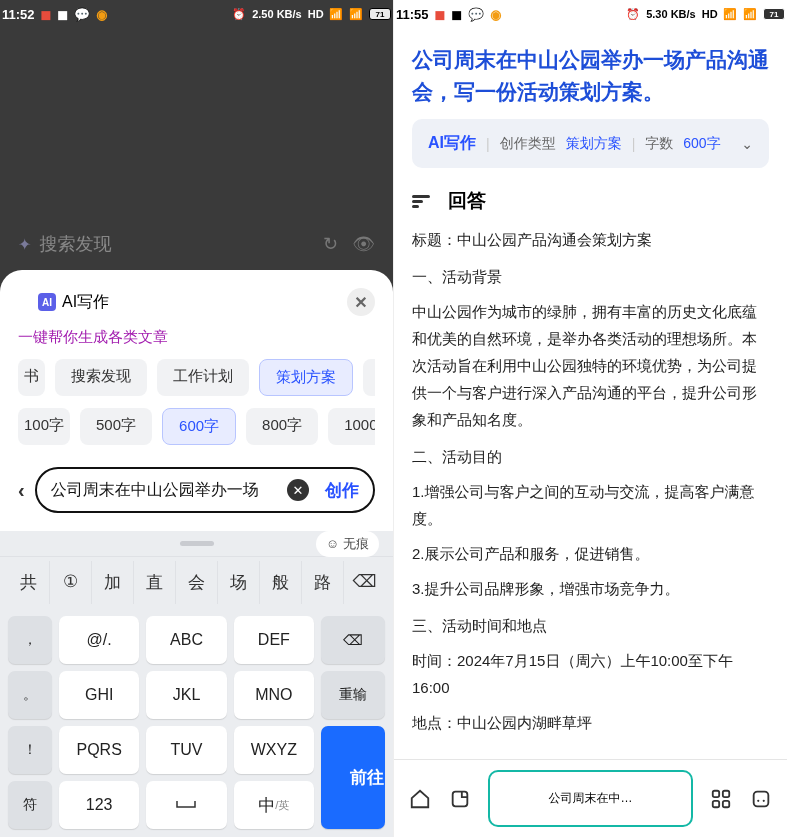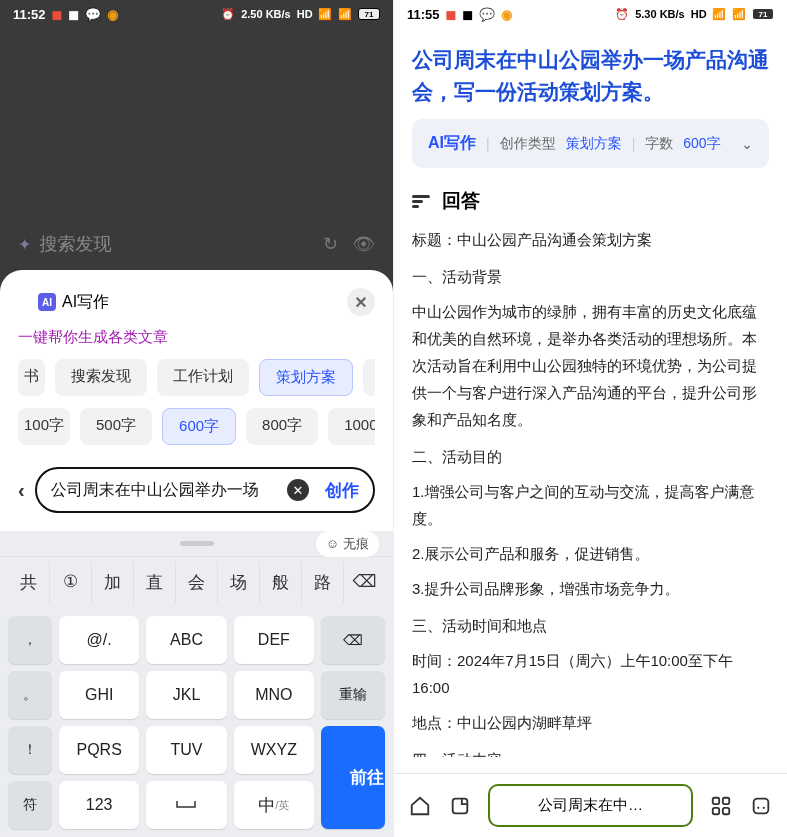--- a/index.html
+++ b/index.html
@@ -1,21 +1,21 @@
 <!DOCTYPE html>
 <html><head>
   <meta charset="utf-8">
   <style>
     * { margin: 0; padding: 0; box-sizing: border-box; font-family: -apple-system, "PingFang SC", "Microsoft YaHei", sans-serif; }
     body { display: flex; width: 787px; height: 837px; background: #fff; }
     .phone { flex: 1; display: flex; flex-direction: column; position: relative; overflow: hidden; }
     .phone-left { background: #3a3a3a; }
     .phone-right { background: #fff; border-left: 1px solid #eee; }
 
-    .status-bar { display: flex; justify-content: space-between; align-items: center; padding: 6px 13px; font-size: 13px; font-weight: 600; height: 28px; }
+    .status-bar { display: flex; justify-content: space-between; align-items: center; padding: 6px 2px; font-size: 13px; font-weight: 600; height: 28px; }
     .status-left { display: flex; align-items: center; gap: 6px; }
     .status-right { display: flex; align-items: center; gap: 6px; font-size: 11px; }
     .phone-left .status-bar { color: #fff; }
     .phone-right .status-bar { color: #000; }
     .battery { border: 1.5px solid currentColor; width: 22px; height: 12px; border-radius: 3px; position: relative; display: flex; align-items: center; justify-content: center; font-size: 8px; font-weight: 700; }
     .phone-left .battery { background: rgba(255,255,255,0.9); color: #000; }
     .phone-right .battery { background: #333; color: #fff; }
 
     .dark-area { flex: 1; background: #3a3a3a; position: relative; }
     .search-discover { position: absolute; bottom: 0; left: 0; right: 0; padding: 14px 18px; color: #888; font-size: 18px; display: flex; align-items: center; justify-content: space-between; }
@@ -56,32 +56,32 @@
 
     .right-content { padding: 16px 18px; flex: 1; overflow: hidden; display: flex; flex-direction: column; gap: 12px; }
     .right-title { font-size: 21px; font-weight: 700; color: #1d4ed8; line-height: 1.5; }
     .config-bar { background: #eef1f7; border-radius: 10px; padding: 14px 16px; display: flex; align-items: center; gap: 10px; font-size: 14px; }
     .ai-label { color: #2952ff; font-weight: 800; font-size: 16px; }
     .cfg-text { color: #666; }
     .cfg-val { color: #2952ff; font-weight: 500; }
     .divider { color: #ccc; }
     .chev-down { margin-left: auto; color: #666; font-size: 14px; }
 
-    .answer-header { display: flex; align-items: center; gap: 12px; font-size: 19px; font-weight: 700; margin-top: 8px; }
+    .answer-header { display: flex; align-items: center; gap: 18px; font-size: 19px; font-weight: 700; margin-top: 8px; }
     .answer-icon { width: 18px; display: flex; flex-direction: column; gap: 2px; }
     .ai-line { height: 3px; background: #333; border-radius: 2px; }
     .ai-line.short { width: 60%; }
 
     .article { font-size: 15px; color: #222; line-height: 1.8; flex: 1; overflow: hidden; }
     .article p { margin-bottom: 8px; }
     .article .section-gap { margin-top: 10px; }
 
     .bottom-nav { border-top: 1px solid #e5e5e5; padding: 10px 14px; display: flex; align-items: center; gap: 16px; }
     .nav-ico { width: 24px; height: 24px; display: flex; align-items: center; justify-content: center; color: #333; font-size: 20px; }
-    .nav-pill { flex: 1; border: 2px solid #4d7c0f; border-radius: 10px; padding: 10px; text-align: center; font-size: 15px; font-weight: 500; white-space: nowrap; overflow: hidden; }
+    .nav-pill { flex: 1; border: 2px solid #14b8a6; border-radius: 10px; padding: 18px; text-align: center; font-size: 12px; font-weight: 500; white-space: nowrap; overflow: hidden; }
   </style>
 </head>
 <body>
 
 <div class="phone phone-left">
   <div class="status-bar">
     <div class="status-left">
       <span>11:52</span>
       <span style="color:#e74c3c">◼</span>
       <span>◼</span>

